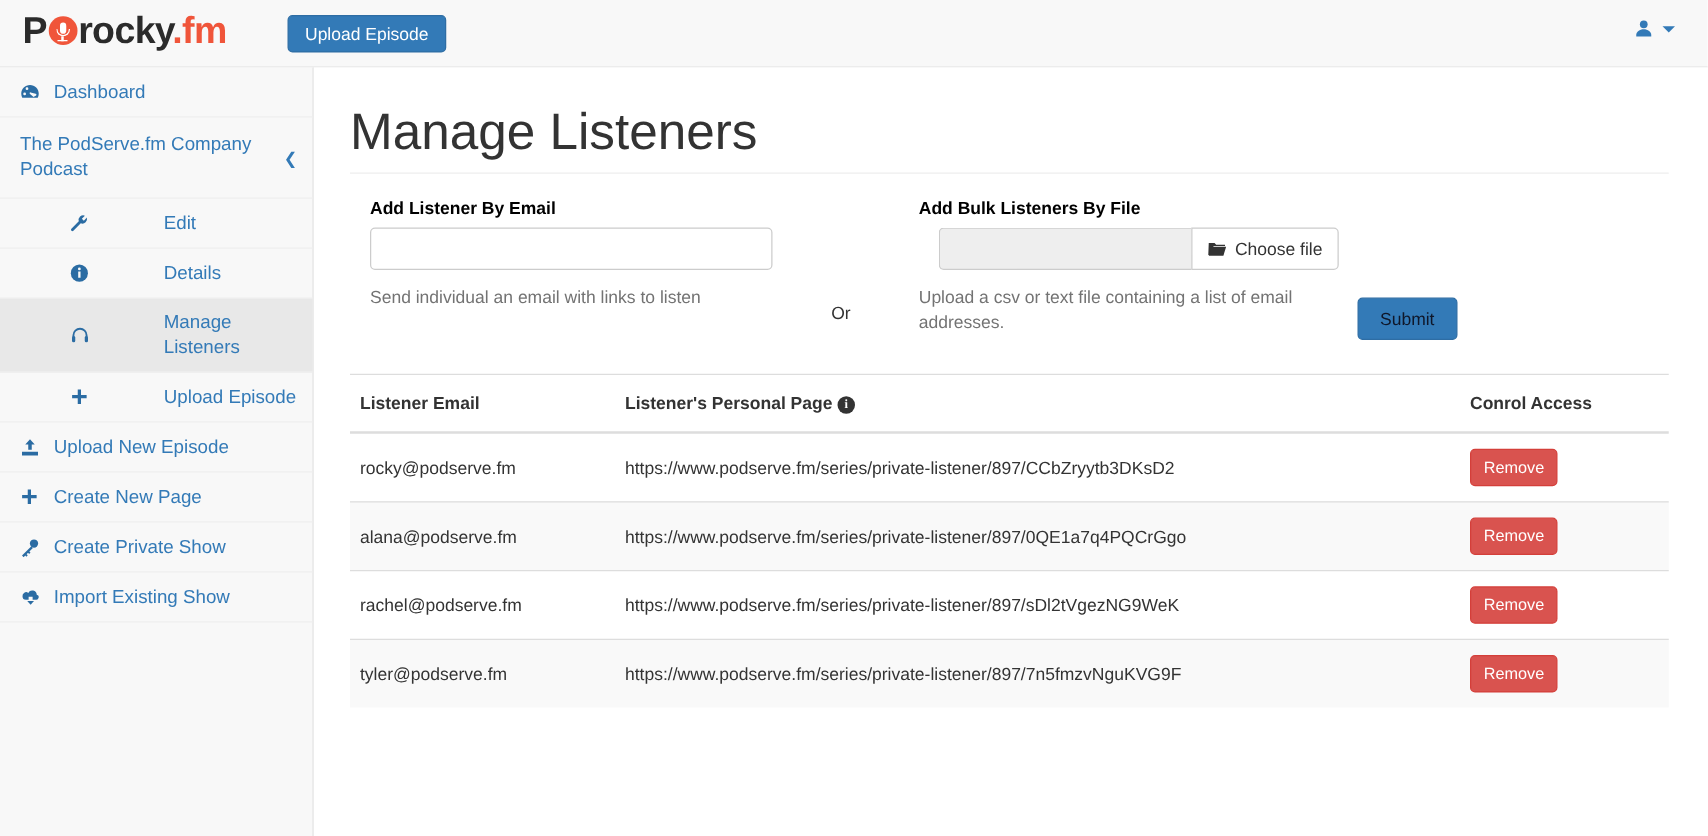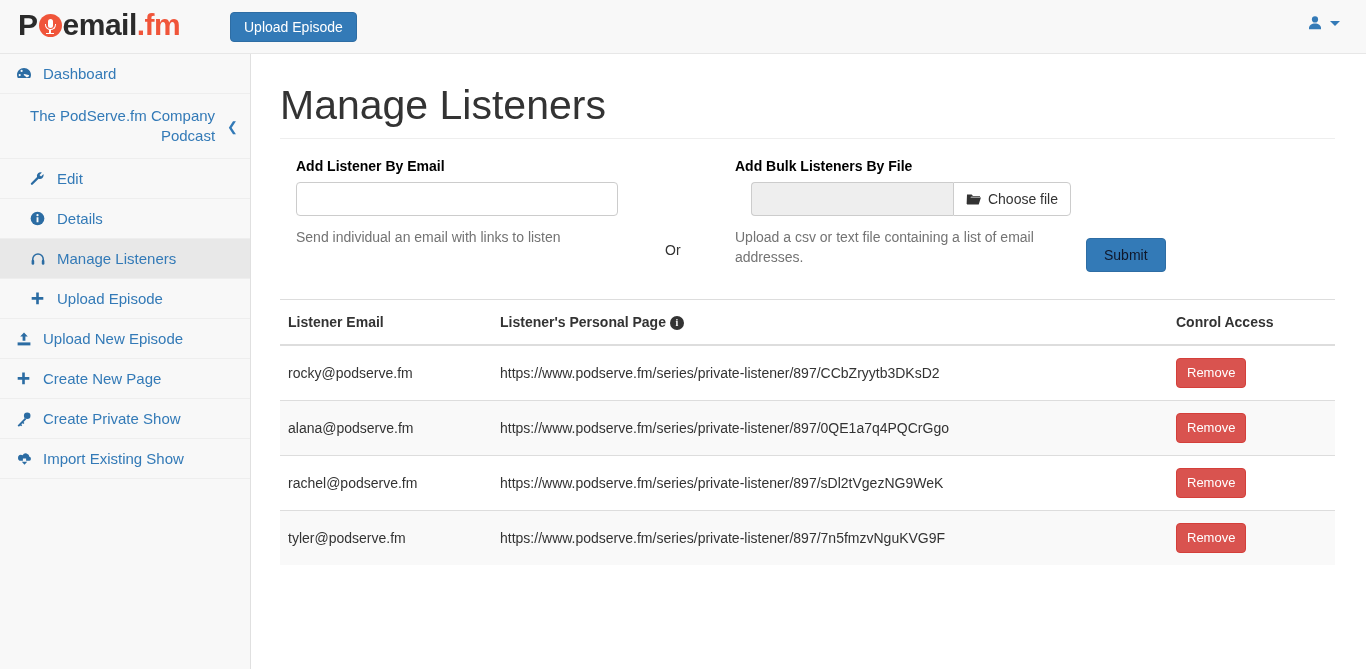--- a/index.html
+++ b/index.html
@@ -106,25 +106,25 @@
     border-bottom: 1px solid #eeeeee;
     cursor: pointer;
     line-height: 20px;
   }
   .side-item .ico {
     width: 21px; min-width: 21px;
     display: inline-flex; align-items: center; justify-content: flex-start;
     color: #2b6ca3;
     margin-right: 6px;
   }
-  .side-item.sub { padding-left: 30px; }
+  .side-item.sub { padding-left: 56px; gap: 48px; }
   .side-item.active { background: #e8e8e8; }
   .side-item.group {
     align-items: flex-start;
-    padding-top: 12px; padding-bottom: 12px; text-align: right;
+    padding-top: 12px; padding-bottom: 12px;
   }
   .group-label { flex: 1; padding-right: 12px; line-height: 20px; }
   .chevron-left {
     color: #337ab7; font-size: 13px; line-height: 20px;
     margin-top: 11px;
   }
   svg.i { display: block; fill: currentColor; }
 
   
   .main {
@@ -240,21 +240,21 @@
     font-size: 10px; font-weight: bold;
     font-family: "Liberation Serif", serif;
     vertical-align: 1px; margin-left: 4px;
   }
 </style>
 </head>
 <body>
 
 <div class="navbar">
   <div class="brand">
-    <span>P</span><span class="mic-o"><span class="mic-body"></span><span class="mic-arc"></span><span class="mic-stem"></span><span class="mic-base"></span></span><span>email</span><span class="dot">.</span><span class="fm">fm</span>
+    <span>P</span><span class="mic-o"><span class="mic-body"></span><span class="mic-arc"></span><span class="mic-stem"></span><span class="mic-base"></span></span><span>rocky</span><span class="dot">.</span><span class="fm">fm</span>
   </div>
 
   <button class="upload-episode-btn">Upload Episode</button>
 
   <div class="user-menu">
     <span>
       <svg class="i" width="16" height="16" viewBox="0 0 16 16">
           <circle cx="8" cy="4.4" r="3.1"></circle>
           <path d="M8 8.4c-3.3 0-6 2-6 4.4v1.4h12v-1.4c0-2.4-2.7-4.4-6-4.4z"></path>
         </svg>

